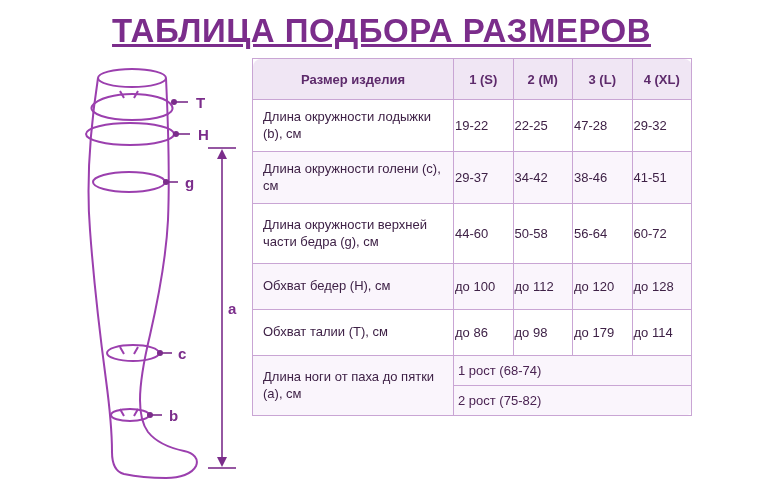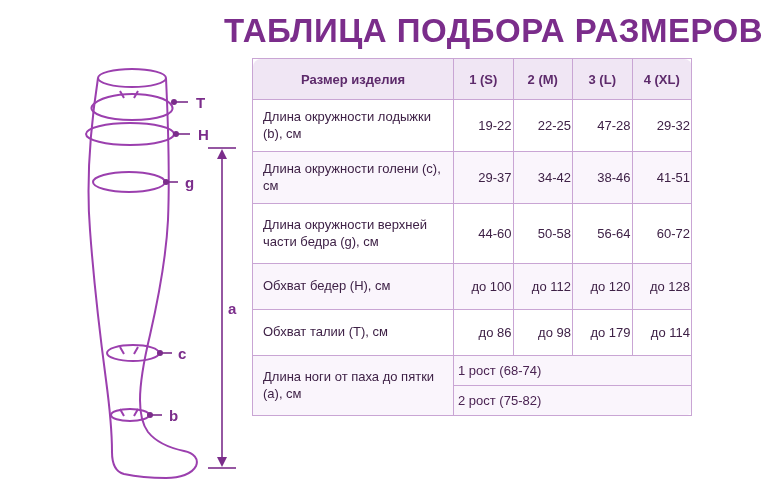--- a/index.html
+++ b/index.html
@@ -17,26 +17,27 @@
   .page {
     position: relative;
     width: 763px;
     height: 498px;
   }
   .title {
     position: absolute;
     top: 12px;
     left: 0;
     width: 763px;
-    text-align: right;
+    text-align: center;
     font-size: 33px;
     font-weight: bold;
     color: #7b2d8b;
     letter-spacing: 0.5px;
     font-family: "Liberation Sans", sans-serif;
+    text-decoration: underline;
   }
   
   .diagram {
     position: absolute;
     left: 20px;
     top: 60px;
     width: 235px;
     height: 425px;
   }
   .diagram svg {
@@ -81,21 +82,21 @@
     width: 188px;
   }
   table.sizes td.label {
     text-align: left;
     padding: 8px 10px;
     line-height: 1.25;
     color: #3e2146;
     margin-left: 48px;
   }
   table.sizes td.val {
-    text-align: right;
+    text-align: left;
     color: #3e2146;
   }
   table.sizes tr.row-alt td {
     background: #faf5fc;
   }
   table.sizes tr.row-plain td {
     background: #ffffff;
   }
   td.span-val {
     text-align: left;

